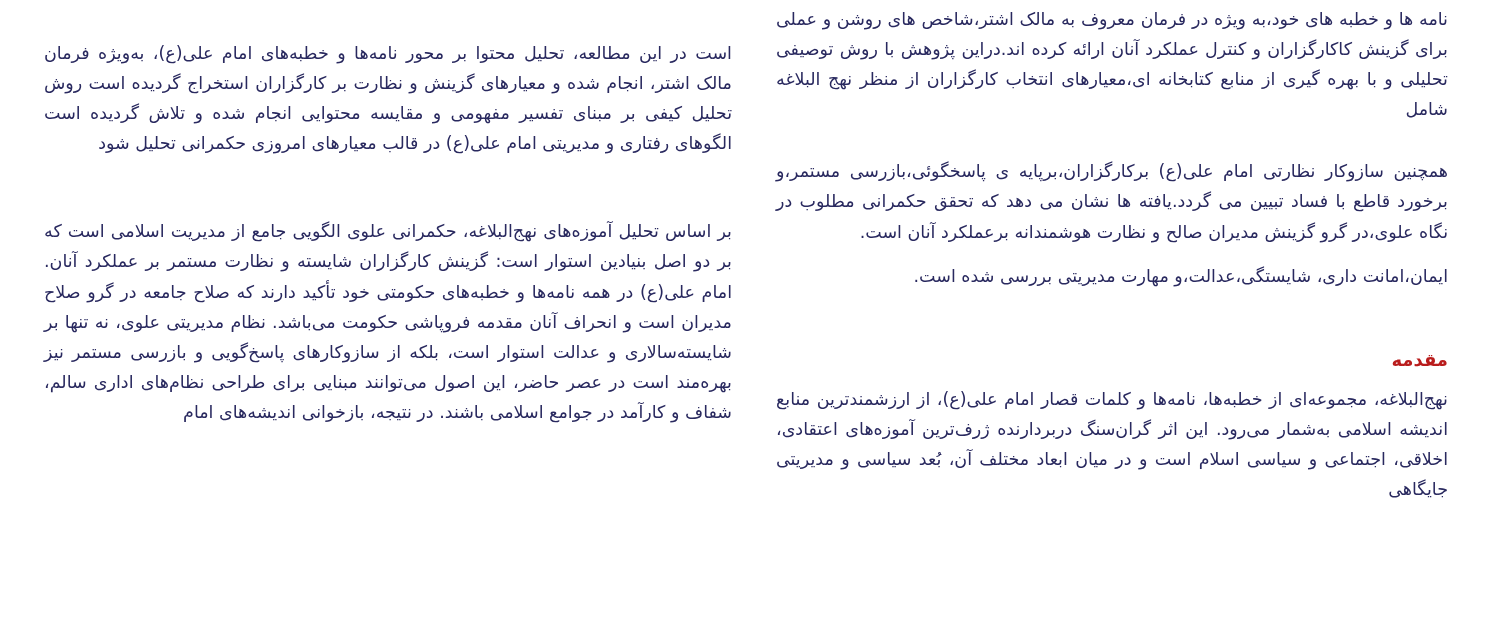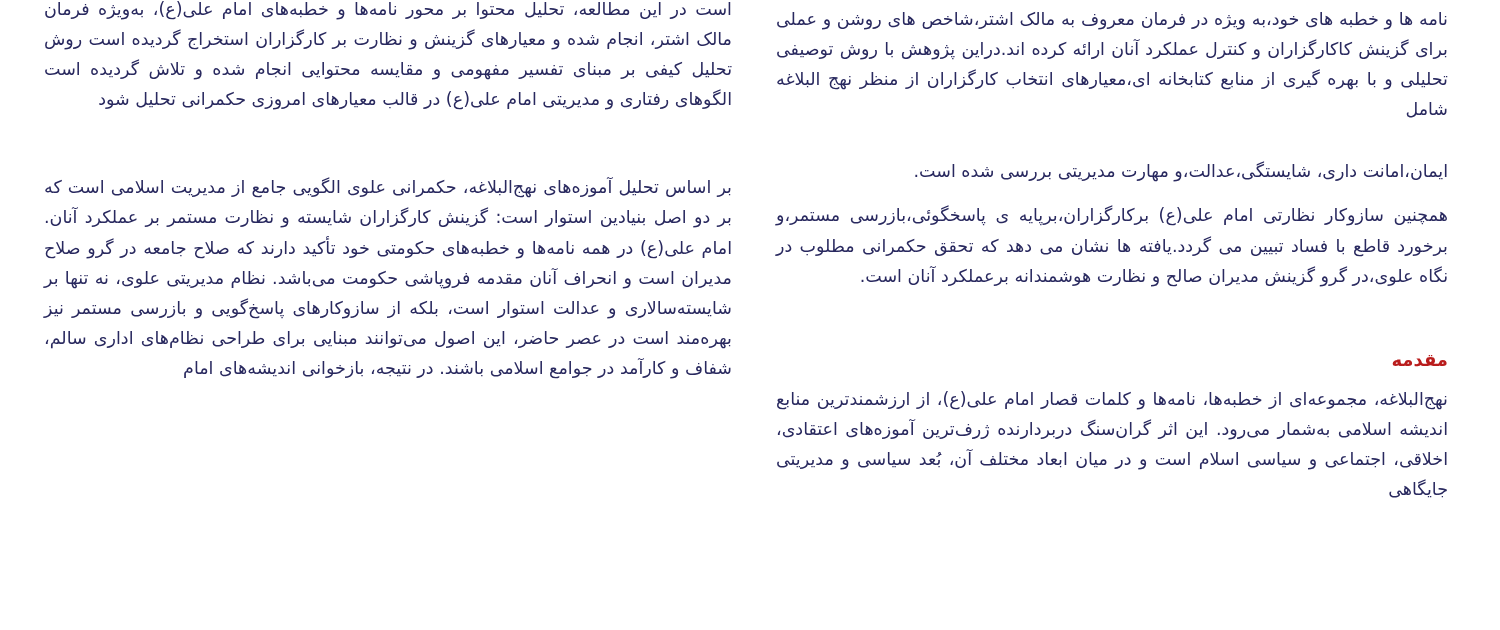--- a/index.html
+++ b/index.html
@@ -28,20 +28,21 @@
   }
   .col-right {
     right: 12px;
     width: 730px;
     padding: 4px 40px 0 18px;
   }
   .col-left {
     left: 0;
     width: 750px;
     padding: 0 18px 0 44px;
+    margin-top: 44px;
   }
   p {
     margin: 0 0 14px 0;
     text-align: justify;
     text-justify: inter-word;
     line-height: 1.72;
     font-size: 17.5px;
     color: #29295f;
   }
   .heading {
@@ -65,22 +66,22 @@
   .spacer-sm { height: 18px; }
 </style>
 </head>
 <body>
 
 <div class="page">
 
   <div class="col col-right">
     <p>نامه ها و خطبه های خود،به ویژه در فرمان معروف به مالک اشتر،شاخص های روشن و عملی برای گزینش کاکارگزاران و کنترل عملکرد آنان ارائه کرده اند.دراین پژوهش با روش توصیفی تحلیلی و با بهره گیری از منابع کتابخانه ای،معیارهای انتخاب کارگزاران از منظر نهج البلاغه شامل</p>
     <div class="spacer-sm"></div>
+    <p>همچنین سازوکار نظارتی امام علی(ع) برکارگزاران،برپایه ی پاسخگوئی،بازرسی مستمر،و برخورد قاطع با فساد تبیین می گردد.یافته ها نشان می دهد که تحقق حکمرانی مطلوب در نگاه علوی،در گرو گزینش مدیران صالح و نظارت هوشمندانه برعملکرد آنان است.</p>
     <p>ایمان،امانت داری، شایستگی،عدالت،و مهارت مدیریتی بررسی شده است.</p>
-    <p>همچنین سازوکار نظارتی امام علی(ع) برکارگزاران،برپایه ی پاسخگوئی،بازرسی مستمر،و برخورد قاطع با فساد تبیین می گردد.یافته ها نشان می دهد که تحقق حکمرانی مطلوب در نگاه علوی،در گرو گزینش مدیران صالح و نظارت هوشمندانه برعملکرد آنان است.</p>
     <div class="spacer-md"></div>
     <div class="heading">مقدمه</div>
     <p>نهج‌البلاغه، مجموعه‌ای از خطبه‌ها، نامه‌ها و کلمات قصار امام علی(ع)، از ارزشمندترین منابع اندیشه اسلامی به‌شمار می‌رود. این اثر گران‌سنگ دربردارنده ژرف‌ترین آموزه‌های اعتقادی، اخلاقی، اجتماعی و سیاسی اسلام است و در میان ابعاد مختلف آن، بُعد سیاسی و مدیریتی جایگاهی</p>
   </div>
 
   <div class="col col-left">
     <p class="clipped-top">است در این مطالعه، تحلیل محتوا بر محور نامه‌ها و خطبه‌های امام علی(ع)، به‌ویژه فرمان مالک اشتر، انجام شده و معیارهای گزینش و نظارت بر کارگزاران استخراج گردیده است روش تحلیل کیفی بر مبنای تفسیر مفهومی و مقایسه محتوایی انجام شده و تلاش گردیده است الگوهای رفتاری و مدیریتی امام علی(ع) در قالب معیارهای امروزی حکمرانی تحلیل شود</p>
     <div class="spacer-md"></div>
     <p>بر اساس تحلیل آموزه‌های نهج‌البلاغه، حکمرانی علوی الگویی جامع از مدیریت اسلامی است که بر دو اصل بنیادین استوار است: گزینش کارگزاران شایسته و نظارت مستمر بر عملکرد آنان. امام علی(ع) در همه نامه‌ها و خطبه‌های حکومتی خود تأکید دارند که صلاح جامعه در گرو صلاح مدیران است و انحراف آنان مقدمه فروپاشی حکومت می‌باشد. نظام مدیریتی علوی، نه تنها بر شایسته‌سالاری و عدالت استوار است، بلکه از سازوکارهای پاسخ‌گویی و بازرسی مستمر نیز بهره‌مند است در عصر حاضر، این اصول می‌توانند مبنایی برای طراحی نظام‌های اداری سالم، شفاف و کارآمد در جوامع اسلامی باشند. در نتیجه، بازخوانی اندیشه‌های امام</p>
   </div>

